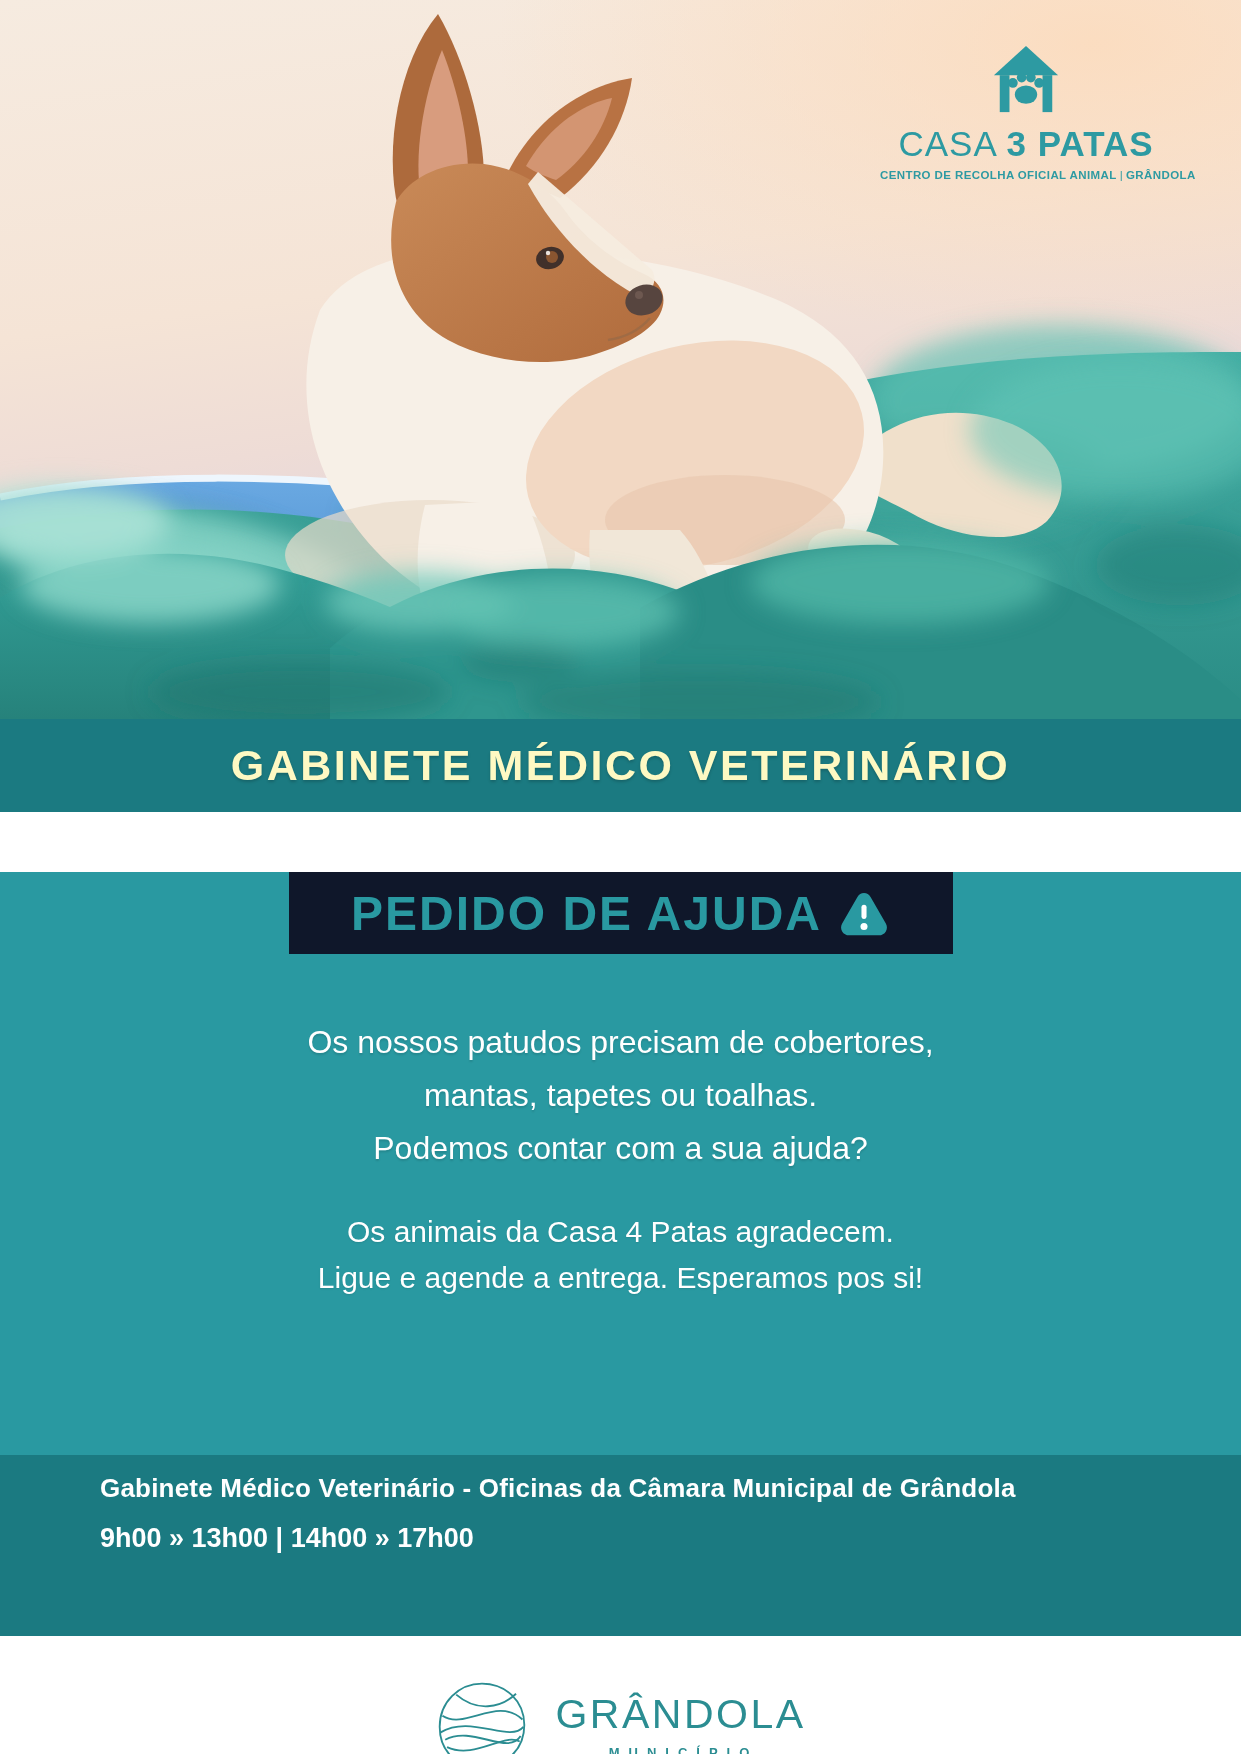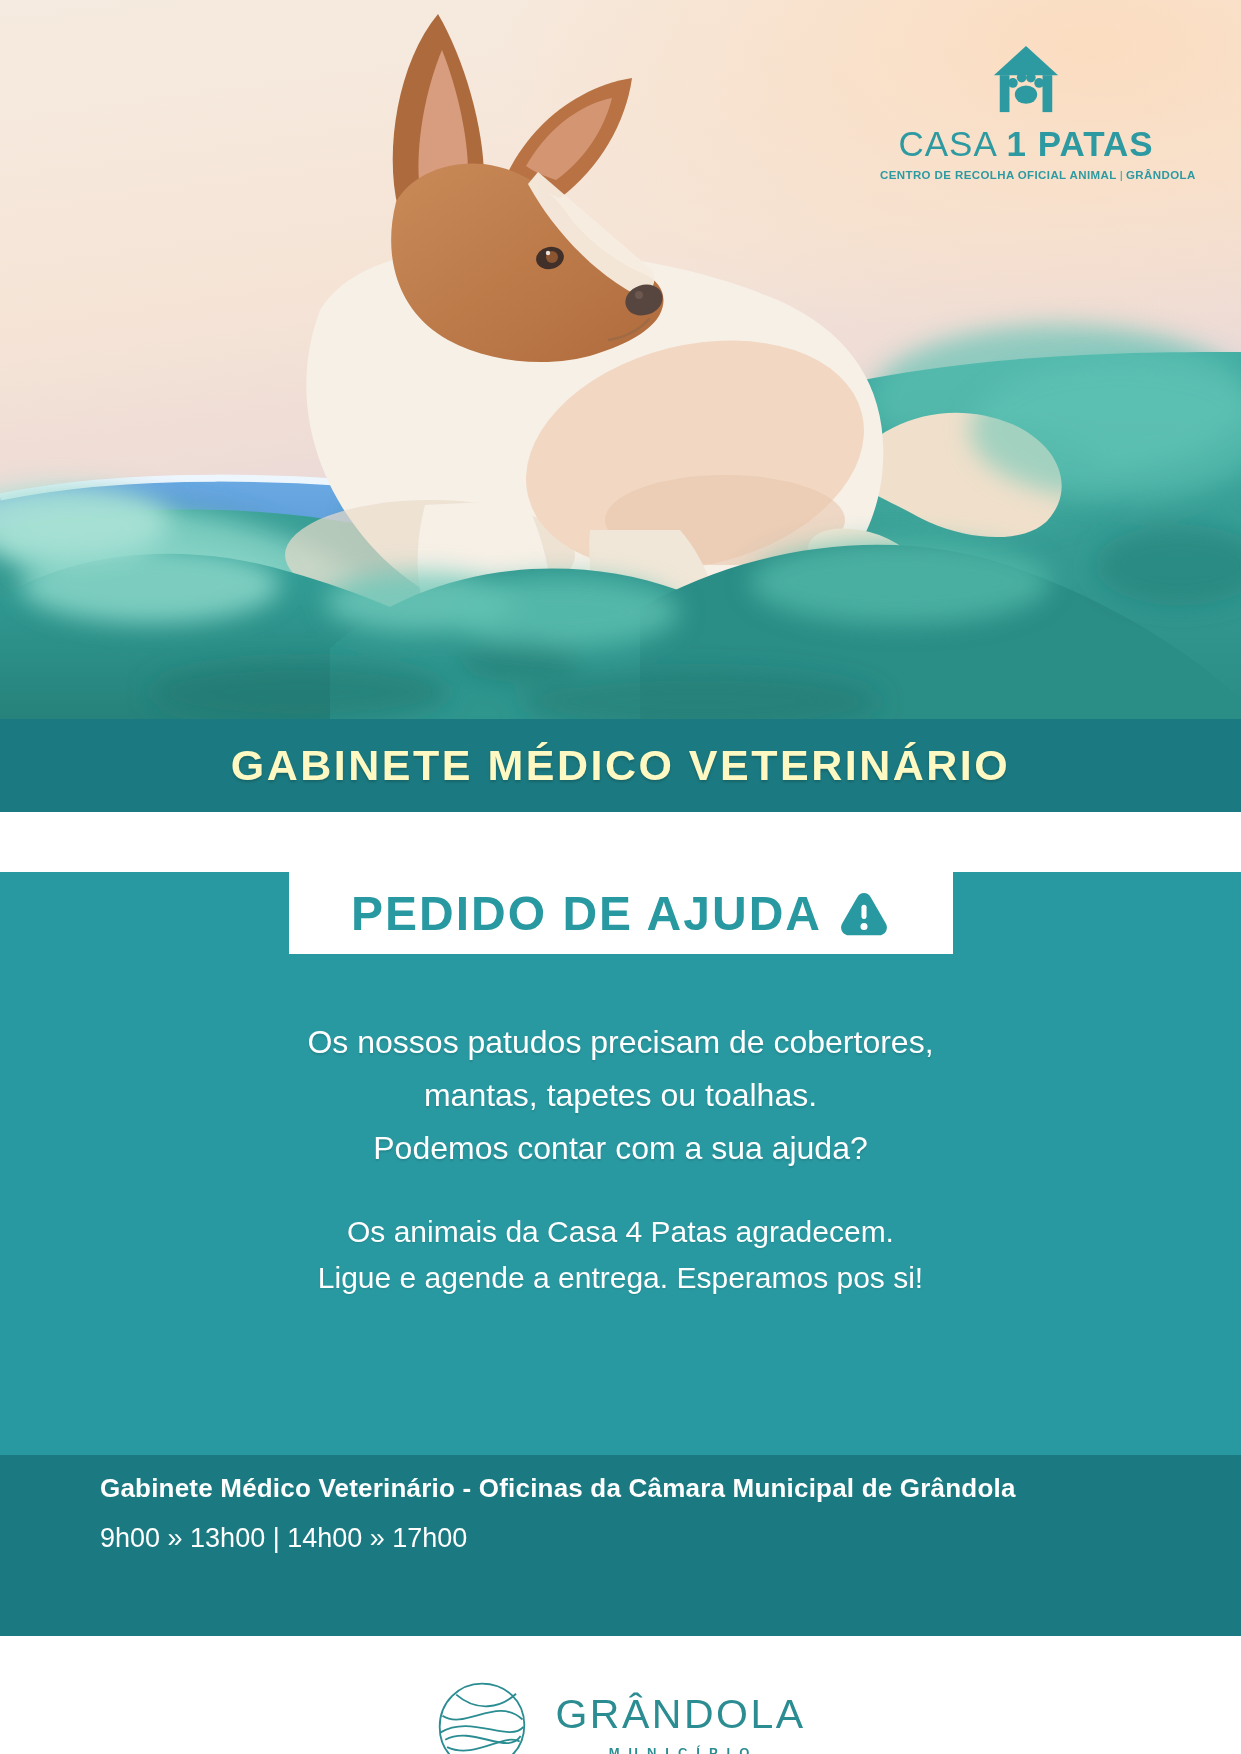--- a/index.html
+++ b/index.html
@@ -79,21 +79,21 @@
     width: 1241px;
     height: 583px;
     background: #2999a1;
     text-align: center;
     color: #ffffff;
   }
   .help-box {
     width: 664px;
     height: 82px;
     margin: 60px auto 0 auto;
-    background: #ffffff;
+    background: #0f172a;
     display: flex;
     align-items: center;
     justify-content: center;
     gap: 16px;
   }
   .help-box .title {
     color: #2999a1;
     font-size: 48px;
     font-weight: 700;
     letter-spacing: 2px;
@@ -122,21 +122,21 @@
     background: #1b7a81;
     color: #ffffff;
     padding: 18px 60px 0 100px;
   }
   .footband .loc {
     font-size: 26px;
     font-weight: 700;
     letter-spacing: 0.2px;
     white-space: nowrap;
   }
-  .footband .hours { margin-top: 19px; font-size: 27px; font-weight: 400; }
+  .footband .hours { margin-top: 19px; font-size: 27px; font-weight: 700; }
   .footband .contact { margin-top: 17px; font-size: 27px; font-weight: 400; }
 
   
   .whitefoot {
     width: 1241px;
     height: 178px;
     background: #ffffff;
     display: flex;
     align-items: center;
     justify-content: center;
@@ -253,21 +253,21 @@
       <svg class="house" width="66" height="70" viewBox="0 0 66 72" aria-hidden="true">
         <path d="M33,0 L66,30 L0,30 Z" fill="#2d9aa2"></path>
         <rect x="6" y="30" width="10" height="38" fill="#2d9aa2"></rect>
         <rect x="50" y="30" width="10" height="38" fill="#2d9aa2"></rect>
         <ellipse cx="33" cy="50" rx="11.5" ry="9.5" fill="#2d9aa2"></ellipse>
         <circle cx="19.5" cy="38" r="5" fill="#2d9aa2"></circle>
         <circle cx="28.5" cy="32.5" r="5" fill="#2d9aa2"></circle>
         <circle cx="38" cy="32.5" r="5" fill="#2d9aa2"></circle>
         <circle cx="46.5" cy="38" r="5" fill="#2d9aa2"></circle>
       </svg>
-      <div class="brand-name"><span>CASA</span> <b>1 PATAS</b></div>
+      <div class="brand-name"><span>CASA</span> <b>3 PATAS</b></div>
       <div class="brand-sub"><span>CENTRO DE RECOLHA OFICIAL ANIMAL</span><span class="sep">|</span><b>GRÂNDOLA</b></div>
     </div>
   </div>
 
   <div class="banner">
     <h1>GABINETE MÉDICO VETERINÁRIO</h1>
   </div>
 
   <div class="main">
     <div class="help-box">

